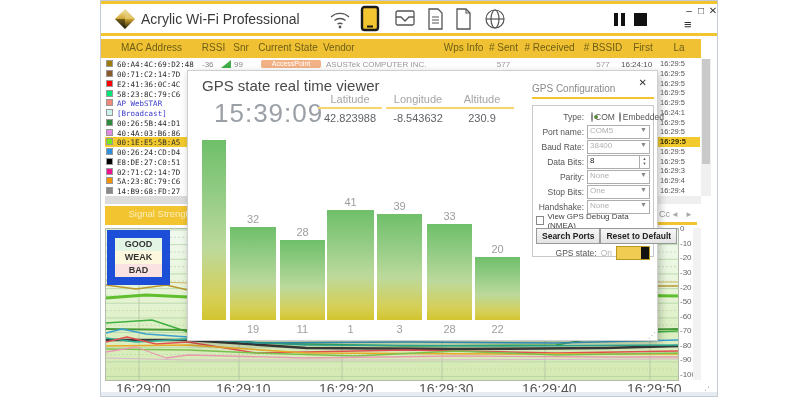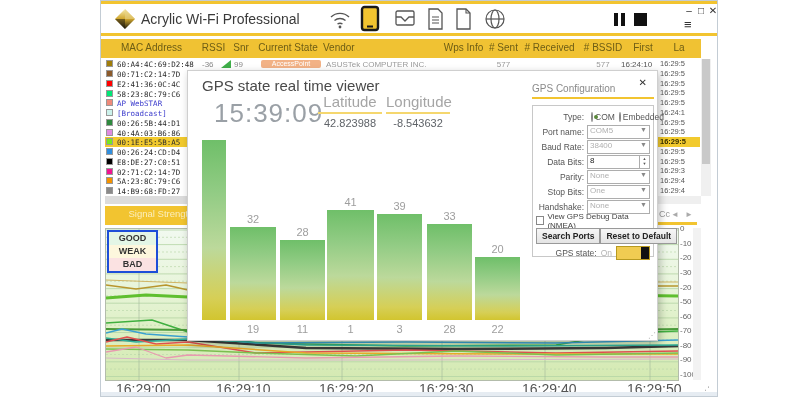--- a/index.html
+++ b/index.html
@@ -29,35 +29,35 @@
   .trow.hl{font-weight:bold;color:#3a3200;}
   .vscroll{position:absolute;left:600px;top:58px;width:10px;height:137px;background:#f0f0f0;}
   .vthumb{position:absolute;left:1px;top:0;width:8px;height:105px;background:#c9c9c9;}
   .hscrollL{position:absolute;left:4px;top:195px;width:82px;height:8px;background:#dcdcdc;}
   .hscrollR{position:absolute;left:557px;top:195px;width:43px;height:8px;background:#efefef;}
   .tabbar{position:absolute;left:4px;top:205px;width:592px;height:19px;border-bottom:3px solid #f2c430;box-sizing:border-box;}
   .sigtab{position:absolute;left:0;top:0;width:112px;height:16px;background:#f2c430;color:#fbeebc;font-size:9.5px;text-align:center;line-height:16px;cursor:pointer;}
   .cctab{position:absolute;left:554px;top:3px;font-size:9px;color:#999;cursor:pointer;}
   .tabarrow{position:absolute;top:4px;font-size:8px;color:#aaa;cursor:pointer;}
   .plot{position:absolute;left:4px;top:227px;width:572px;height:151px;border:1px solid #b3bcab;box-sizing:content-box;}
-  .legendbox{position:absolute;left:6px;top:229px;width:47px;border:2px solid #1d4ed8;background:#fff;z-index:3;}
+  .legendbox{position:absolute;left:6px;top:229px;width:47px;border:8px solid #1d4ed8;background:#fff;z-index:3;}
   .lrow{height:13px;font-size:9px;font-weight:bold;color:#333;text-align:center;line-height:13px;}
   .lg0{background:#e3f6e6;}.lg1{background:#fdf7dd;}.lg2{background:#fbe2e2;}
   .ylab{position:absolute;left:579px;width:20px;font-size:8px;color:#666;}
   .xlab{position:absolute;top:380px;width:44px;font-size:14px;color:#555;text-align:center;}
   .rightstrip{position:absolute;left:592px;top:227px;width:8px;height:152px;background:#f2f2f2;}
   .botstrip{position:absolute;left:0;bottom:0;width:100%;height:4px;background:#e6ecf2;}
   .wingrip{position:absolute;left:600px;top:384px;font-size:9px;color:#9a9a9a;}
   
   .dialog{position:absolute;left:86px;top:69px;width:471px;height:271px;background:#fff;border:1px solid #cfcfcf;box-shadow:2px 3px 8px rgba(0,0,0,.25);z-index:10;box-sizing:border-box;}
   .dtitle{position:absolute;left:14px;top:6px;font-size:15px;color:#4a4a4a;}
   .dclose{position:absolute;right:10px;top:6px;font-size:10px;color:#333;cursor:pointer;}
   .dtime{position:absolute;left:26px;top:27px;font-size:26px;color:#9aa0a6;letter-spacing:1px;}
   .gcol{position:absolute;top:22px;width:64px;text-align:center;}
-  .gcol .h{font-size:15px;color:#a5a5a5;border-bottom:2px solid #f5d76e;padding-bottom:2px;}
+  .gcol .h{font-size:11px;color:#a5a5a5;border-bottom:2px solid #f5d76e;padding-bottom:2px;}
   .gcol .v{font-size:11px;color:#5f6368;padding-top:3px;}
   .bars{position:absolute;left:9px;top:63px;width:335px;height:186px;}
   .bar{position:absolute;bottom:0;background:linear-gradient(180deg,#6fbf69 0%,#93cc85 30%,#bcd99b 60%,#d6cf56 88%,#d2c52f 100%);}
   .bval{position:absolute;font-size:11px;color:#9e9e9e;text-align:center;}
   .bcat{position:absolute;top:252px;font-size:11px;color:#9e9e9e;text-align:center;}
   .cfg{position:absolute;left:344px;top:12px;width:122px;}
   .cfgtitle{font-size:10px;color:#8a8a8a;padding-bottom:3px;border-bottom:2px solid #f2c430;}
   .cfgbox{position:absolute;left:0;top:22px;width:122px;height:152px;border:1px solid #c8c8c8;box-sizing:border-box;padding:3px 3px 0 3px;}
   .frow{display:flex;align-items:center;height:15px;}
   .flab{width:48px;text-align:right;font-size:8.5px;color:#555;padding-right:3px;flex:none;}
@@ -371,20 +371,24 @@
       <span class="dtime">15:39:09</span>
 
       <div class="gcol" style="left:130px;">
         <div class="h">Latitude</div>
         <div class="v">42.823988</div>
       </div>
       <div class="gcol" style="left:198px;">
         <div class="h">Longitude</div>
         <div class="v">-8.543632</div>
       </div>
+      <div class="gcol" style="left:262px;">
+        <div class="h">Altitude</div>
+        <div class="v">230.9</div>
+      </div>
 
       <div class="bars">
         <div class="bar" style="left:5px;width:24px;height:180px;"></div>
         <div class="bar" style="left:33px;width:46px;height:93px;"></div>
         <div class="bar" style="left:83px;width:45px;height:80px;"></div>
         <div class="bar" style="left:130px;width:47px;height:110px;"></div>
         <div class="bar" style="left:180px;width:45px;height:106px;"></div>
         <div class="bar" style="left:230px;width:45px;height:96px;"></div>
         <div class="bar" style="left:278px;width:45px;height:63px;"></div>
         <span class="bval" style="left:33px;width:46px;bottom:95px;">32</span>

